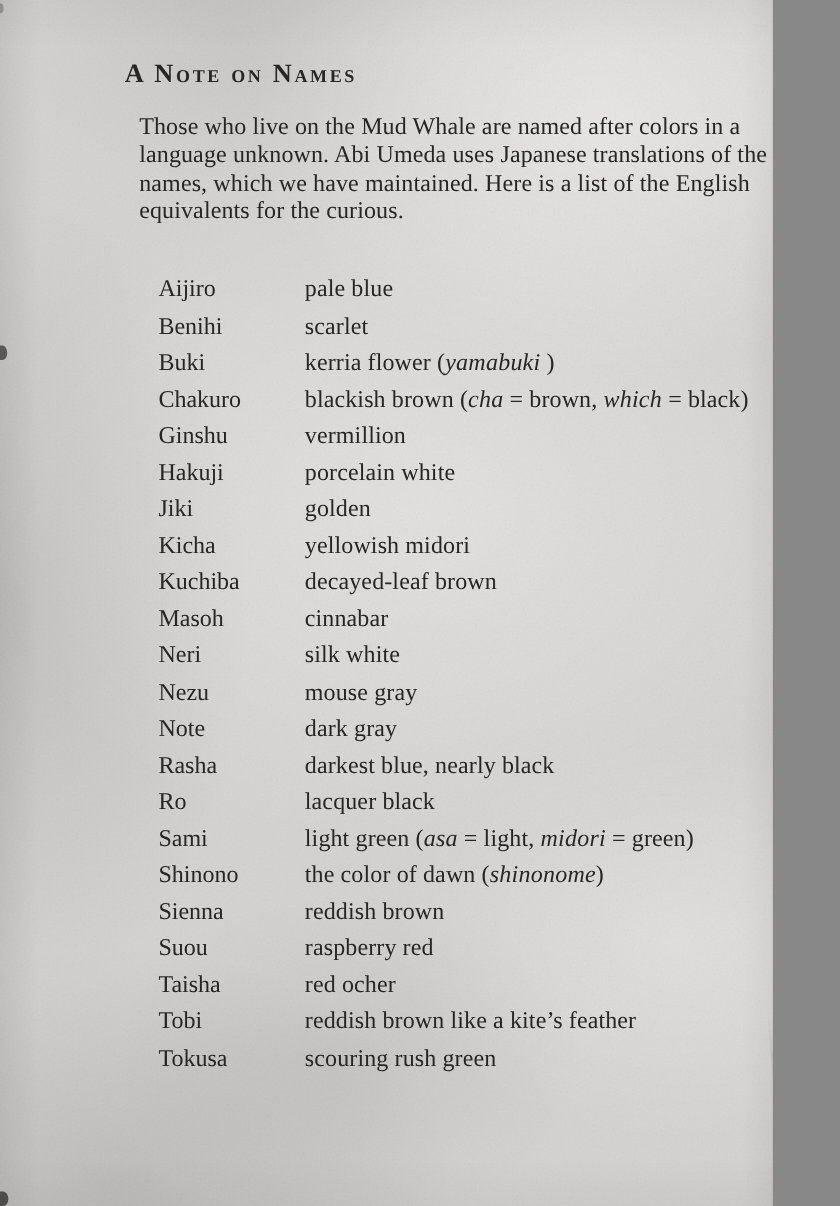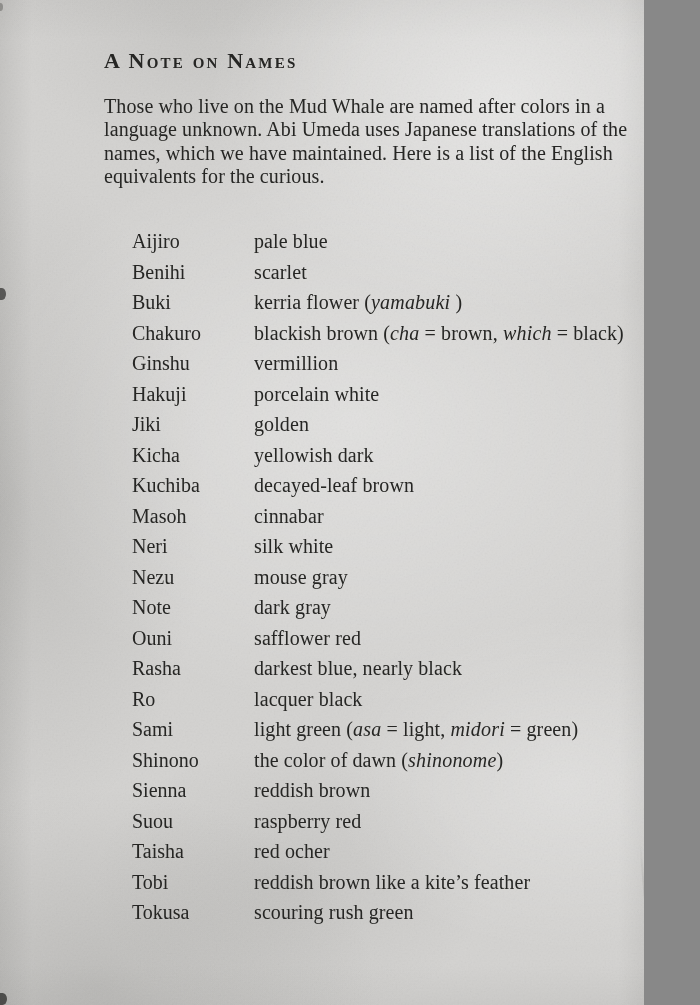--- a/index.html
+++ b/index.html
@@ -39,21 +39,21 @@
     top: 48px;
     margin: 0;
     font-size: 22px;
     font-weight: 600;
     font-variant: small-caps;
     letter-spacing: 2.2px;
     white-space: nowrap;
   }
   .intro {
     position: absolute;
-    left: 104px;
+    left: 116px;
     top: 95px;
     width: 560px;
     margin: 0;
     font-size: 20px;
     line-height: 23.3px;
     white-space: pre-line;
     letter-spacing: 0.1px;
   }
   .glossary {
     position: absolute;
@@ -157,21 +157,21 @@
       <span class="def">porcelain white</span>
     </div>
 
     <div class="row">
       <span class="name">Jiki</span>
       <span class="def">golden</span>
     </div>
 
     <div class="row">
       <span class="name">Kicha</span>
-      <span class="def">yellowish dark</span>
+      <span class="def">yellowish midori</span>
     </div>
 
     <div class="row">
       <span class="name">Kuchiba</span>
       <span class="def">decayed-leaf brown</span>
     </div>
 
     <div class="row">
       <span class="name">Masoh</span>
       <span class="def">cinnabar</span>
@@ -185,24 +185,20 @@
     <div class="row">
       <span class="name">Nezu</span>
       <span class="def">mouse gray</span>
     </div>
 
     <div class="row">
       <span class="name">Note</span>
       <span class="def">dark gray</span>
     </div>
 
-    <div class="row">
-      <span class="name">Ouni</span>
-      <span class="def">safflower red</span>
-    </div>
 
     <div class="row">
       <span class="name">Rasha</span>
       <span class="def">darkest blue, nearly black</span>
     </div>
 
     <div class="row">
       <span class="name">Ro</span>
       <span class="def">lacquer black</span>
     </div>

